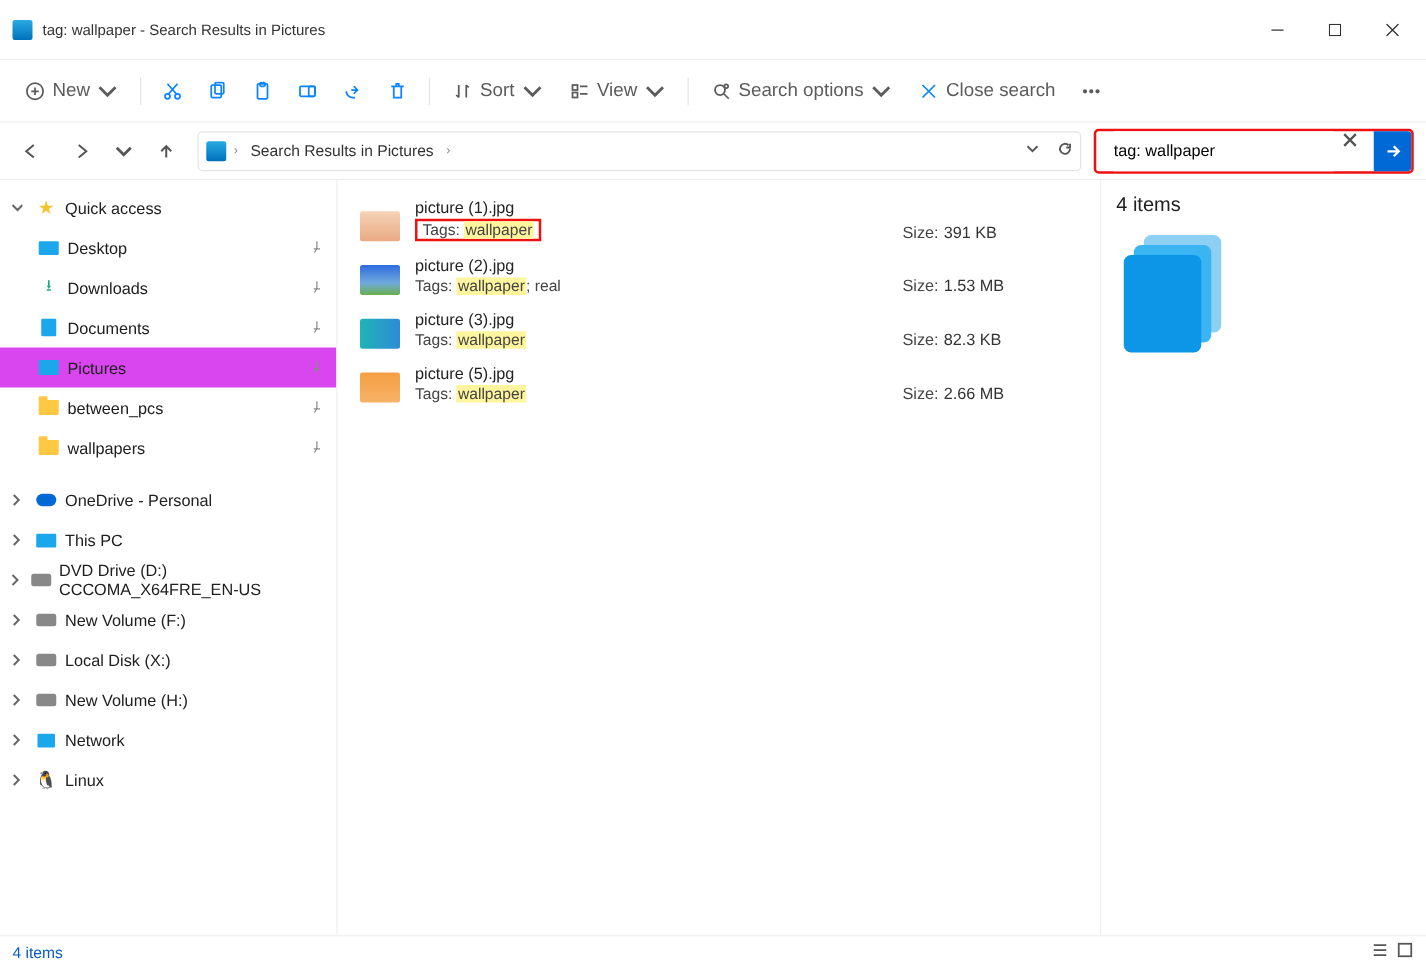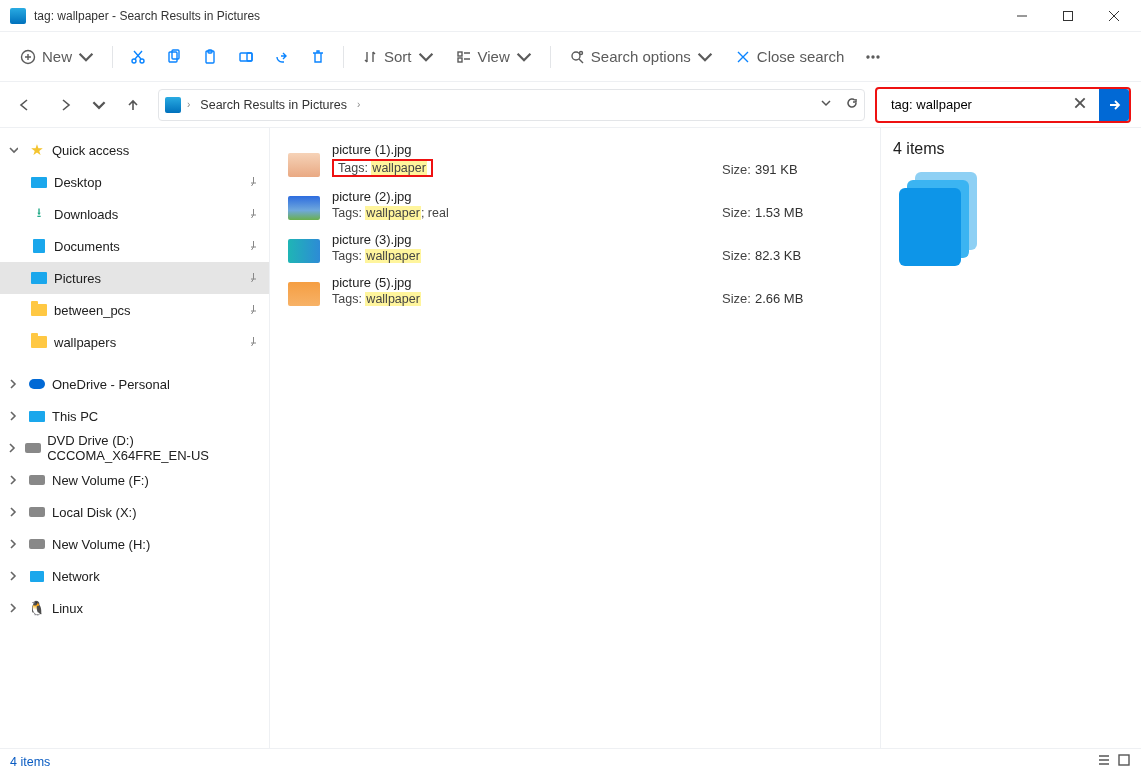--- a/index.html
+++ b/index.html
@@ -1,18 +1,18 @@
 <!DOCTYPE html>
 <html><head>
 <meta charset="utf-8">
 <style>
 * { box-sizing: border-box; margin: 0; padding: 0; font-family: "Segoe UI", Arial, sans-serif; }
 body { background: #fff; width: 1141px; height: 774px; overflow: hidden; display: flex; flex-direction: column; font-size: 13px; color: #202020; }
 
-.titlebar { display: flex; align-items: center; height: 32px; padding: 0 4px 0 10px; border-bottom: 1px solid #eef0f3; }
+.titlebar { display: flex; align-items: center; height: 48px; padding: 0 4px 0 10px; border-bottom: 1px solid #eef0f3; }
 .titlebar .app-icon { width: 16px; height: 16px; background: linear-gradient(#29abe2,#0071bc); border-radius: 2px; margin-right: 8px; }
 .titlebar .title { font-size: 12px; color: #333; flex: 1; }
 .win-btn { width: 46px; height: 32px; display: flex; align-items: center; justify-content: center; color: #333; }
 .win-btn svg { width: 10px; height: 10px; }
 
 .toolbar { display: flex; align-items: center; height: 50px; padding: 0 10px; gap: 2px; border-bottom: 1px solid #eef0f3; }
 .tool { display: flex; align-items: center; gap: 6px; padding: 6px 10px; border-radius: 4px; color: #5b5b5b; font-size: 15px; }
 .tool.icon-only { padding: 6px; width: 34px; justify-content: center; }
 .tool svg { width: 16px; height: 16px; stroke: #5b5b5b; fill: none; stroke-width: 1.4; }
 .tool.blue svg { stroke: #0a84ff; }
@@ -22,35 +22,35 @@
 .navrow { display: flex; align-items: center; height: 46px; padding: 0 10px; gap: 10px; border-bottom: 1px solid #eef0f3; }
 .nav-btn { width: 30px; height: 30px; display: flex; align-items: center; justify-content: center; color: #555; }
 .nav-btn svg { width: 14px; height: 14px; stroke: #555; fill: none; stroke-width: 1.6; }
 .addressbar { flex: 1; display: flex; align-items: center; border: 1px solid #e3e5e8; border-radius: 4px; height: 32px; padding: 0 6px; gap: 6px; }
 .addressbar .folder-glyph { width: 16px; height: 16px; background: linear-gradient(#29abe2,#0071bc); border-radius: 2px; }
 .addressbar .crumb { font-size: 12.5px; color: #333; padding: 2px 4px; }
 .addressbar .crumb-sep { color: #888; font-size: 10px; }
 .addressbar .flex-spacer { flex: 1; }
 .addressbar .ab-btn svg { width: 12px; height: 12px; stroke: #555; fill: none; stroke-width: 1.5; }
 .searchbox-wrap { border: 2px solid #e11; border-radius: 4px; display: flex; align-items: center; height: 36px; }
-.searchbox { display: flex; align-items: center; height: 32px; width: 222px; padding: 0 16px 0 8px; gap: 6px; }
+.searchbox { display: flex; height: 32px; width: 222px; padding: 0 16px 0 8px; gap: 6px; }
 .searchbox svg { width: 14px; height: 14px; stroke: #555; fill: none; stroke-width: 1.6; }
 .searchbox input { border: none; outline: none; font-size: 13px; flex: 1; }
 .searchbox .clear-btn { color: #777; }
 .go-btn { width: 30px; height: 32px; background: #0169d5; display: flex; align-items: center; justify-content: center; border-radius: 0 3px 3px 0; }
 .go-btn svg { stroke: #fff; width: 14px; height: 14px; fill: none; stroke-width: 1.8; }
 
 .content { display: flex; flex: 1; min-height: 0; }
 .sidebar { width: 270px; border-right: 1px solid #eef0f3; padding: 6px 0; overflow: auto; }
 .side-item { display: flex; align-items: center; gap: 6px; height: 32px; padding-right: 10px; font-size: 13px; }
 .side-item .expand { width: 18px; display: flex; justify-content: center; }
 .side-item .expand svg { width: 10px; height: 10px; stroke: #666; fill: none; stroke-width: 1.6; }
 .side-item .icon { width: 18px; height: 18px; display: flex; align-items: center; justify-content: center; }
 .side-item .pin { margin-left: auto; color: #888; }
-.side-item.active { background: #e5e5e5; }
+.side-item.active { background: #d946ef; }
 .side-item.sub { padding-left: 30px; }
 .side-item.group { padding-left: 4px; }
 .side-item.top { padding-left: 4px; }
 .main { flex: 1; display: flex; min-width: 0; }
 .files { flex: 1; padding: 8px 16px; border-right: 1px solid #eef0f3; }
 .file-row { display: flex; align-items: flex-end; gap: 12px; padding: 6px 2px; }
 .thumb { width: 32px; height: 24px; border-radius: 2px; background: linear-gradient(#f9c,#9cf); flex-shrink: 0; margin-top: 2px; }
 .thumb.t1 { background: linear-gradient(#f6d3b8,#e9a983); }
 .thumb.t2 { background: linear-gradient(#2d6cdf,#6fa8dc 60%,#6ab04c); }
 .thumb.t3 { background: linear-gradient(90deg,#1fb5b5,#2d8bd6); }

